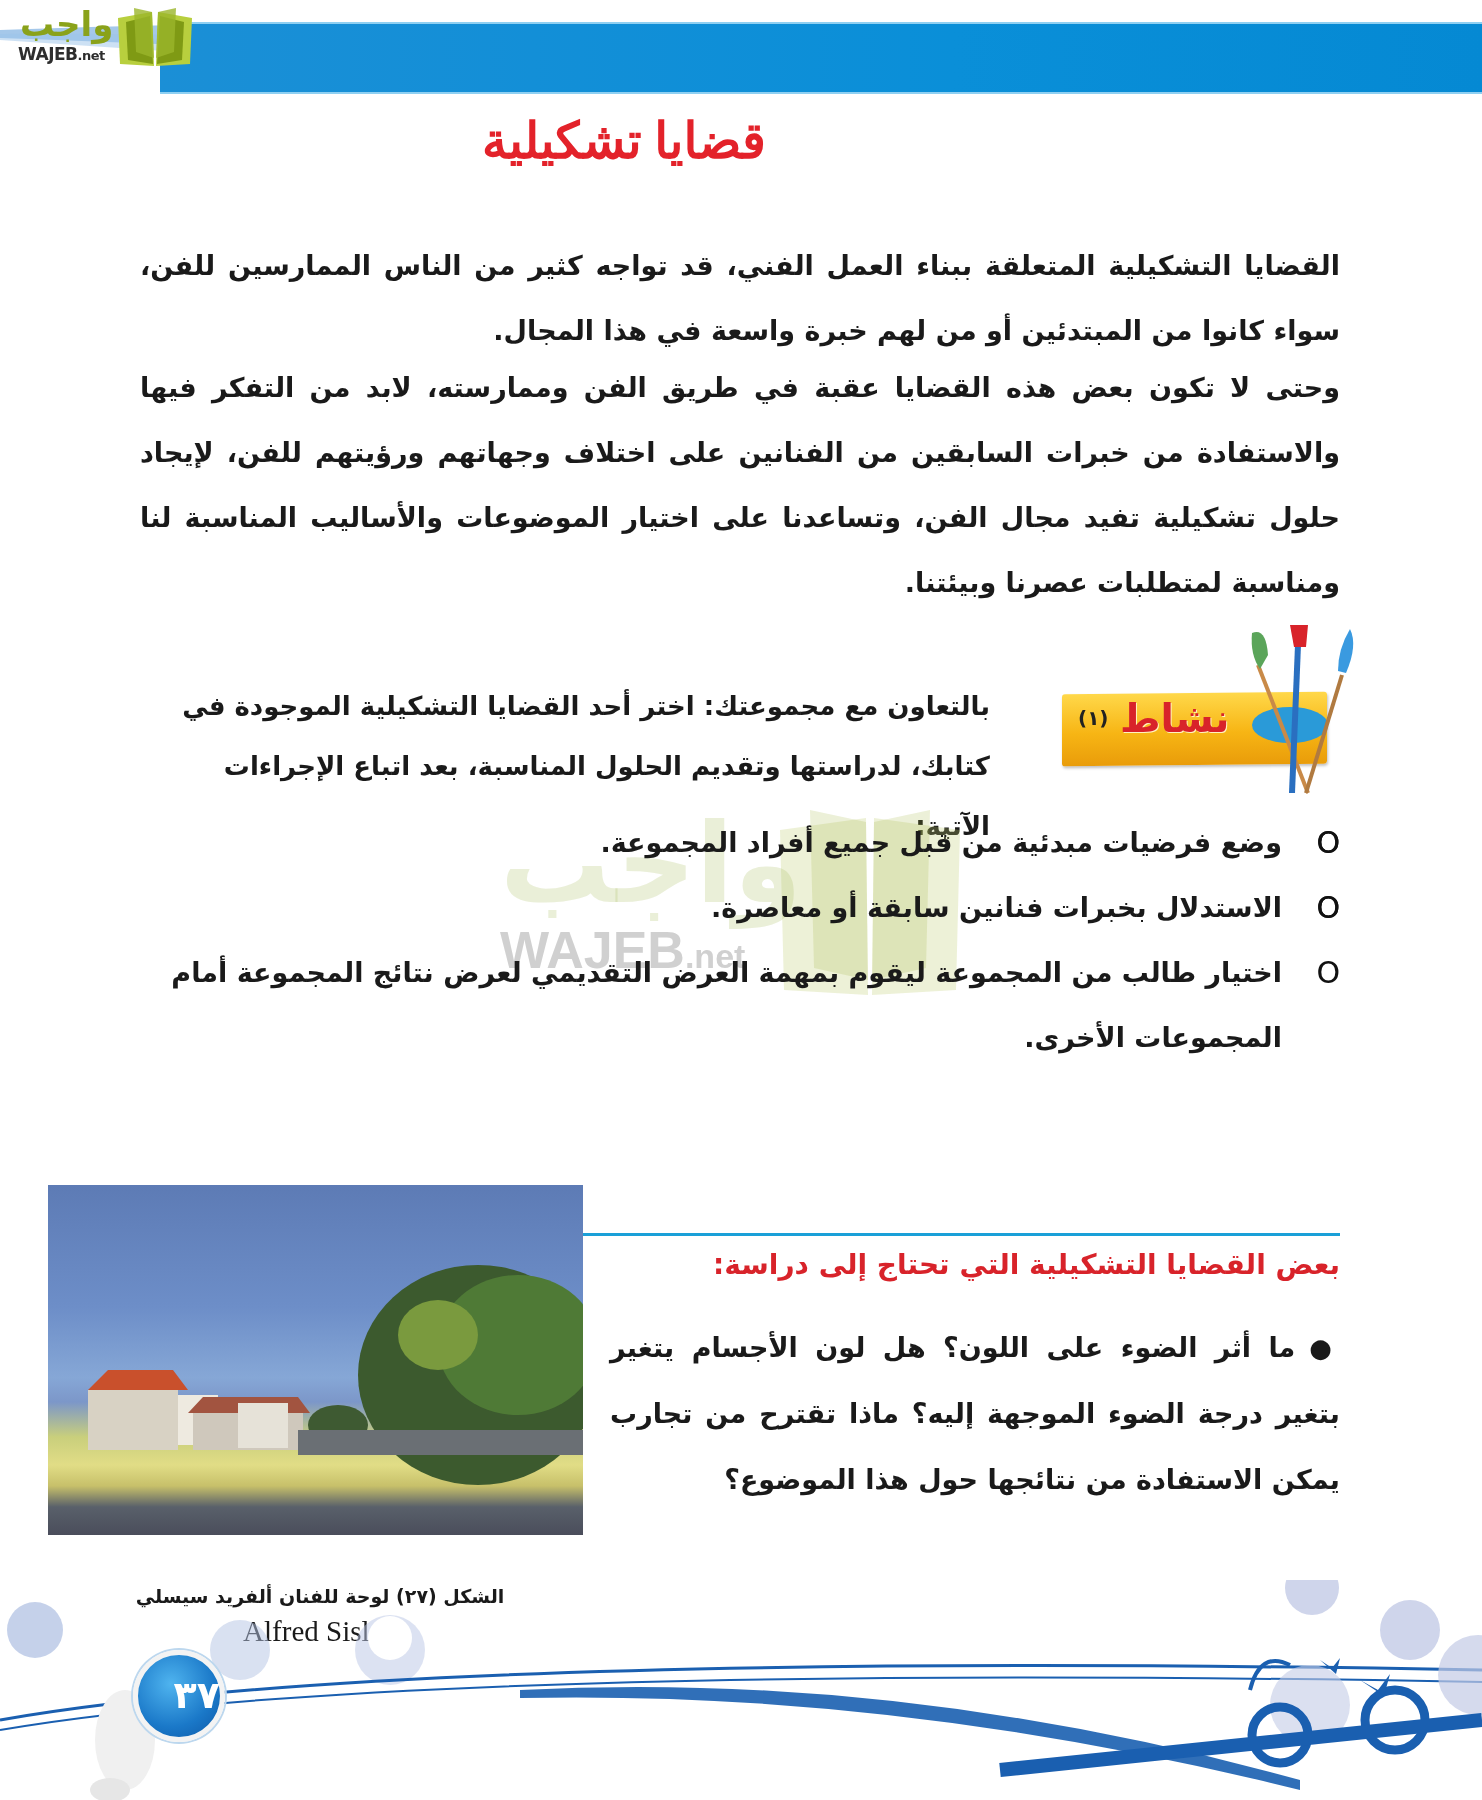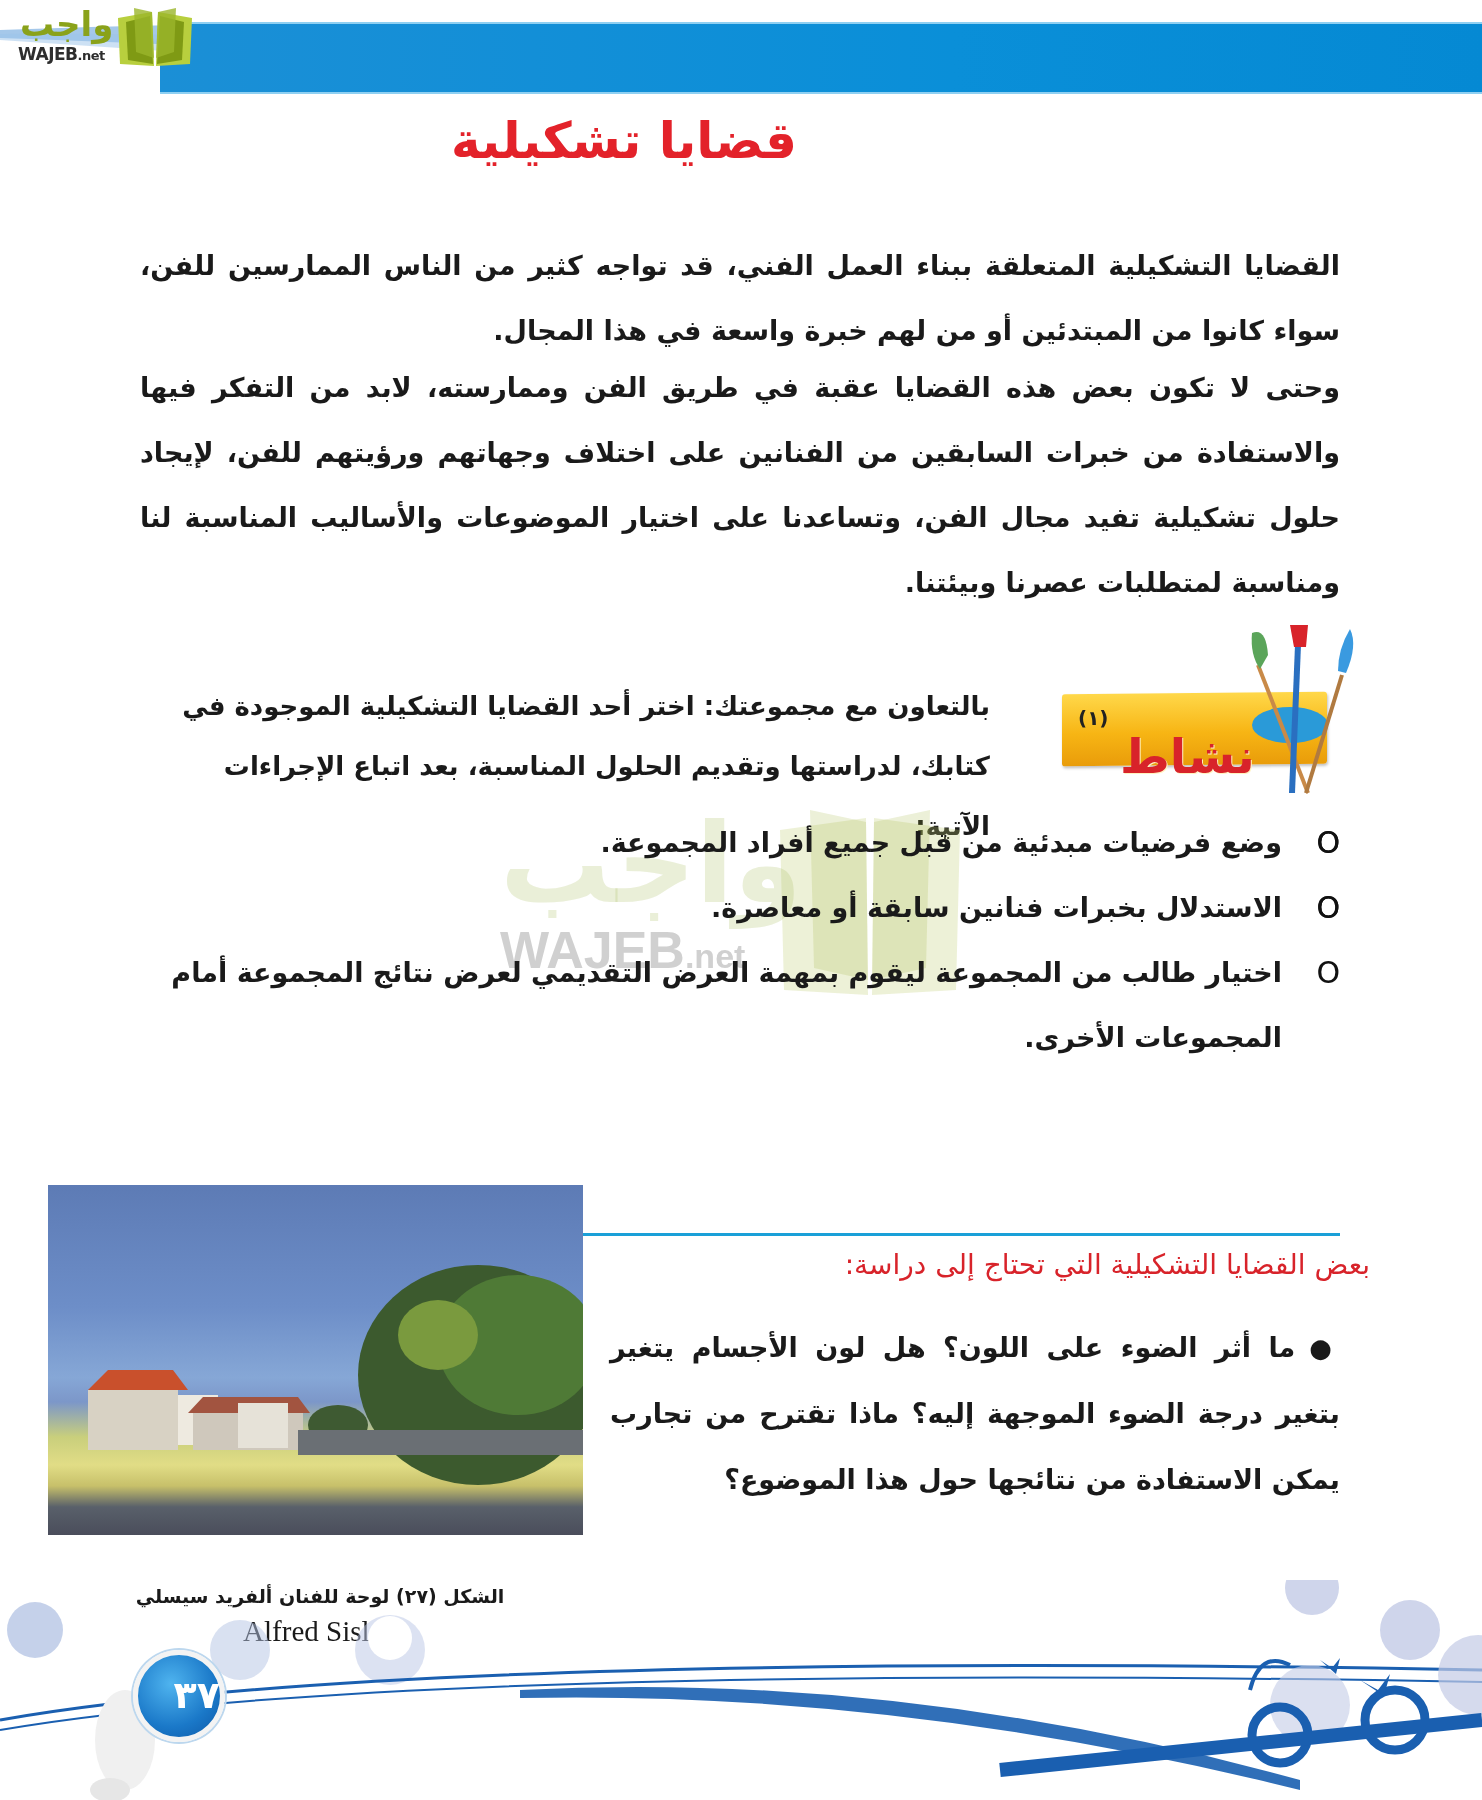--- a/index.html
+++ b/index.html
@@ -29,38 +29,39 @@
     color: #2d2d2d; letter-spacing: -0.5px;
   }
   .logo-en small { font-size: 13px; font-weight: bold; }
   .logo-book { position: absolute; left: 106px; top: 4px; width: 82px; height: 60px; }
 
   
   .page-title {
     position: absolute; left: 0; width: 1248px; top: 112px; text-align: center;
     font-size: 50px; font-weight: bold; color: #e3222a; direction: rtl;
     letter-spacing: 1px;
+    font-family: Liberation Serif, serif;
   }
   .para {
     position: absolute; left: 140px; width: 1200px;
     font-size: 27px; font-weight: bold; line-height: 65px;
     text-align: justify; text-align-last: right; direction: rtl;
   }
 
   
   .activity-badge {
     position: absolute; left: 1062px; top: 693px; width: 265px; height: 72px;
     background: linear-gradient(180deg, #ffd84a 0%, #f7b514 55%, #e99c0a 100%);
     border-radius: 3px;
     box-shadow: 1px 2px 3px rgba(0,0,0,0.25);
     transform: skewY(-0.6deg);
   }
   .activity-label {
-    position: absolute; left: 1120px; top: 696px; font-size: 48px; font-weight: bold;
-    color: #d8232a; direction: rtl; text-shadow: 1px 1px 0 #fff3c0; margin-top: 32px;
+    position: absolute; left: 1120px; top: 696px; font-size: 39px; font-weight: bold;
+    color: #d8232a; direction: rtl; text-shadow: 1px 1px 0 #fff3c0;
   }
   .activity-num {
     position: absolute; left: 1078px; top: 706px; font-size: 20px; color: #222;
     font-weight: bold;
   }
   .brushes { position: absolute; left: 1250px; top: 625px; width: 110px; height: 170px; }
 
   .activity-intro {
     position: absolute; left: 140px; width: 850px; top: 676px;
     font-size: 26px; font-weight: bold; line-height: 60px; direction: rtl; text-align: right;
@@ -94,22 +95,22 @@
     font-size: 19px; font-weight: bold; direction: rtl;
   }
   .caption-en {
     position: absolute; left: 120px; width: 400px; top: 1615px; text-align: center;
     font-size: 29px; font-family: "Liberation Serif", serif; color: #1a1a1a;
   }
 
   
   .section-rule { position: absolute; left: 583px; top: 1233px; width: 757px; height: 3px; background: #1aa0d8; }
   .section-heading {
-    position: absolute; left: 613px; width: 757px; top: 1248px;
-    font-size: 28px; font-weight: normal; color: #d8232a; direction: rtl; text-align: right;
+    position: absolute; left: 583px; width: 757px; top: 1248px;
+    font-size: 28px; font-weight: bold; color: #d8232a; direction: rtl; text-align: right;
   }
   .question {
     position: absolute; left: 610px; width: 730px; top: 1315px;
     font-size: 27px; font-weight: bold; line-height: 66px; direction: rtl;
     text-align: justify; text-align-last: right;
   }
   .question .dot { font-size: 26px; margin-left: 14px; }
 
   
   .footer-deco { position: absolute; left: 0; top: 1580px; width: 1482px; height: 220px; }

